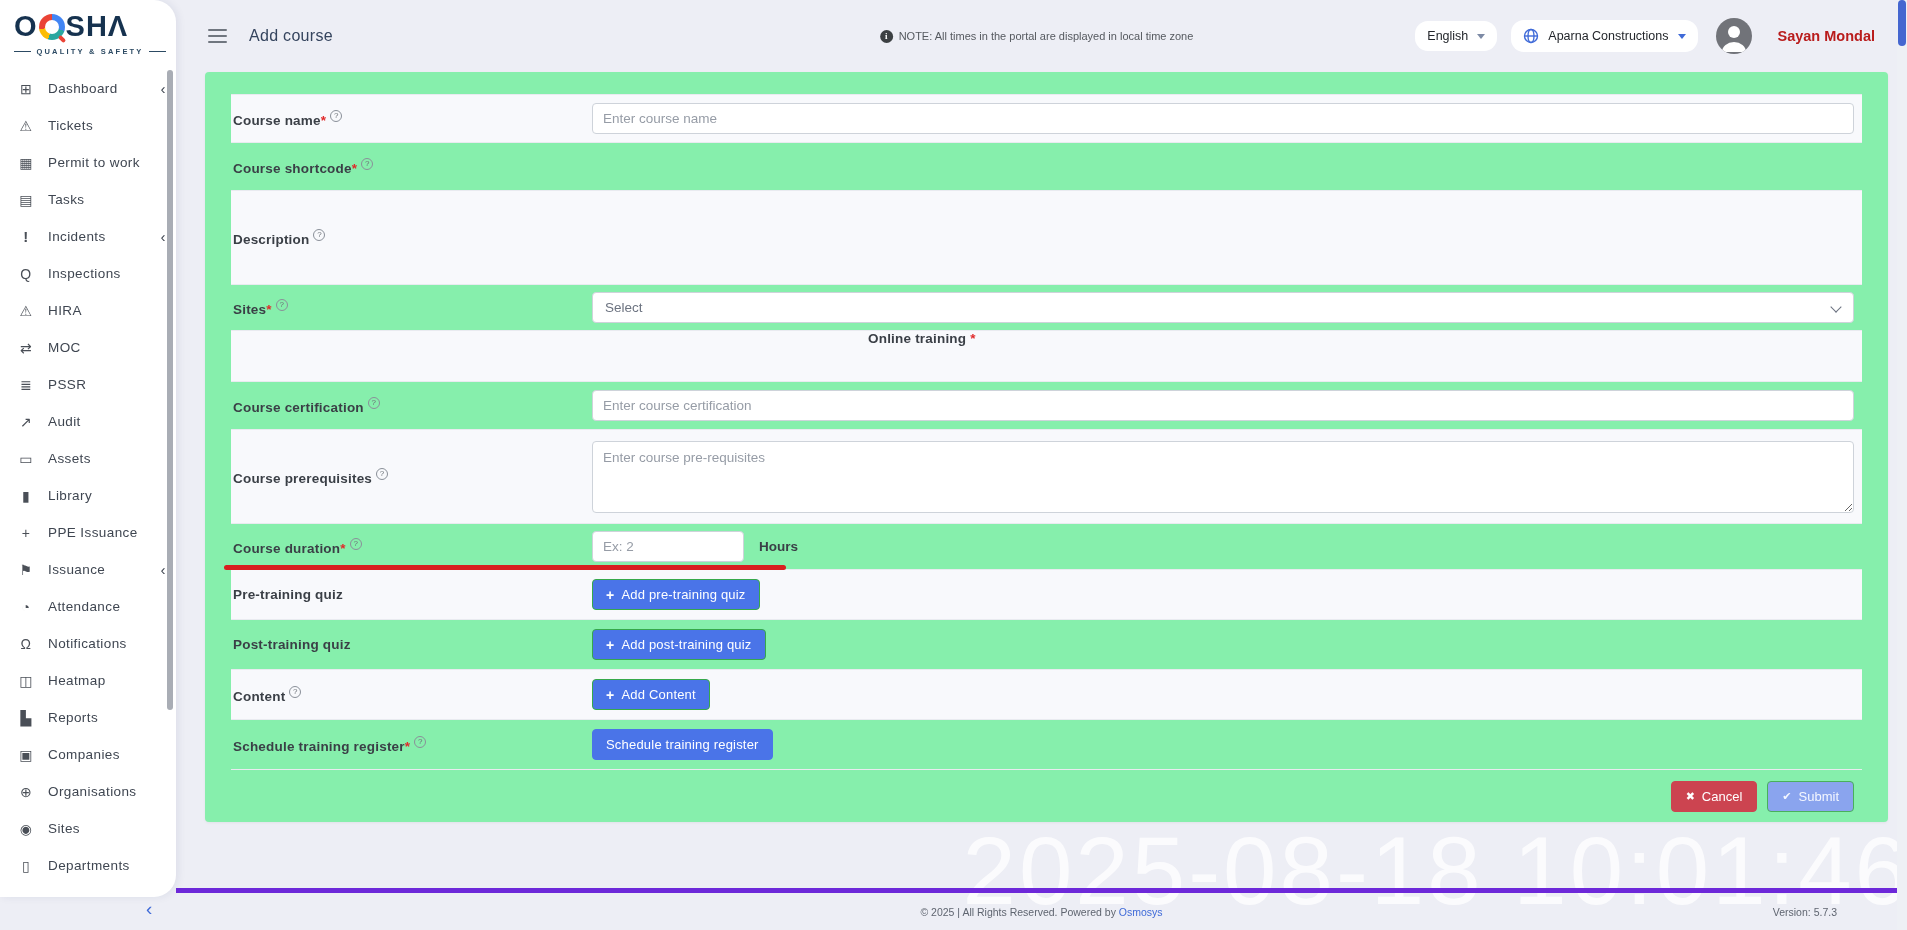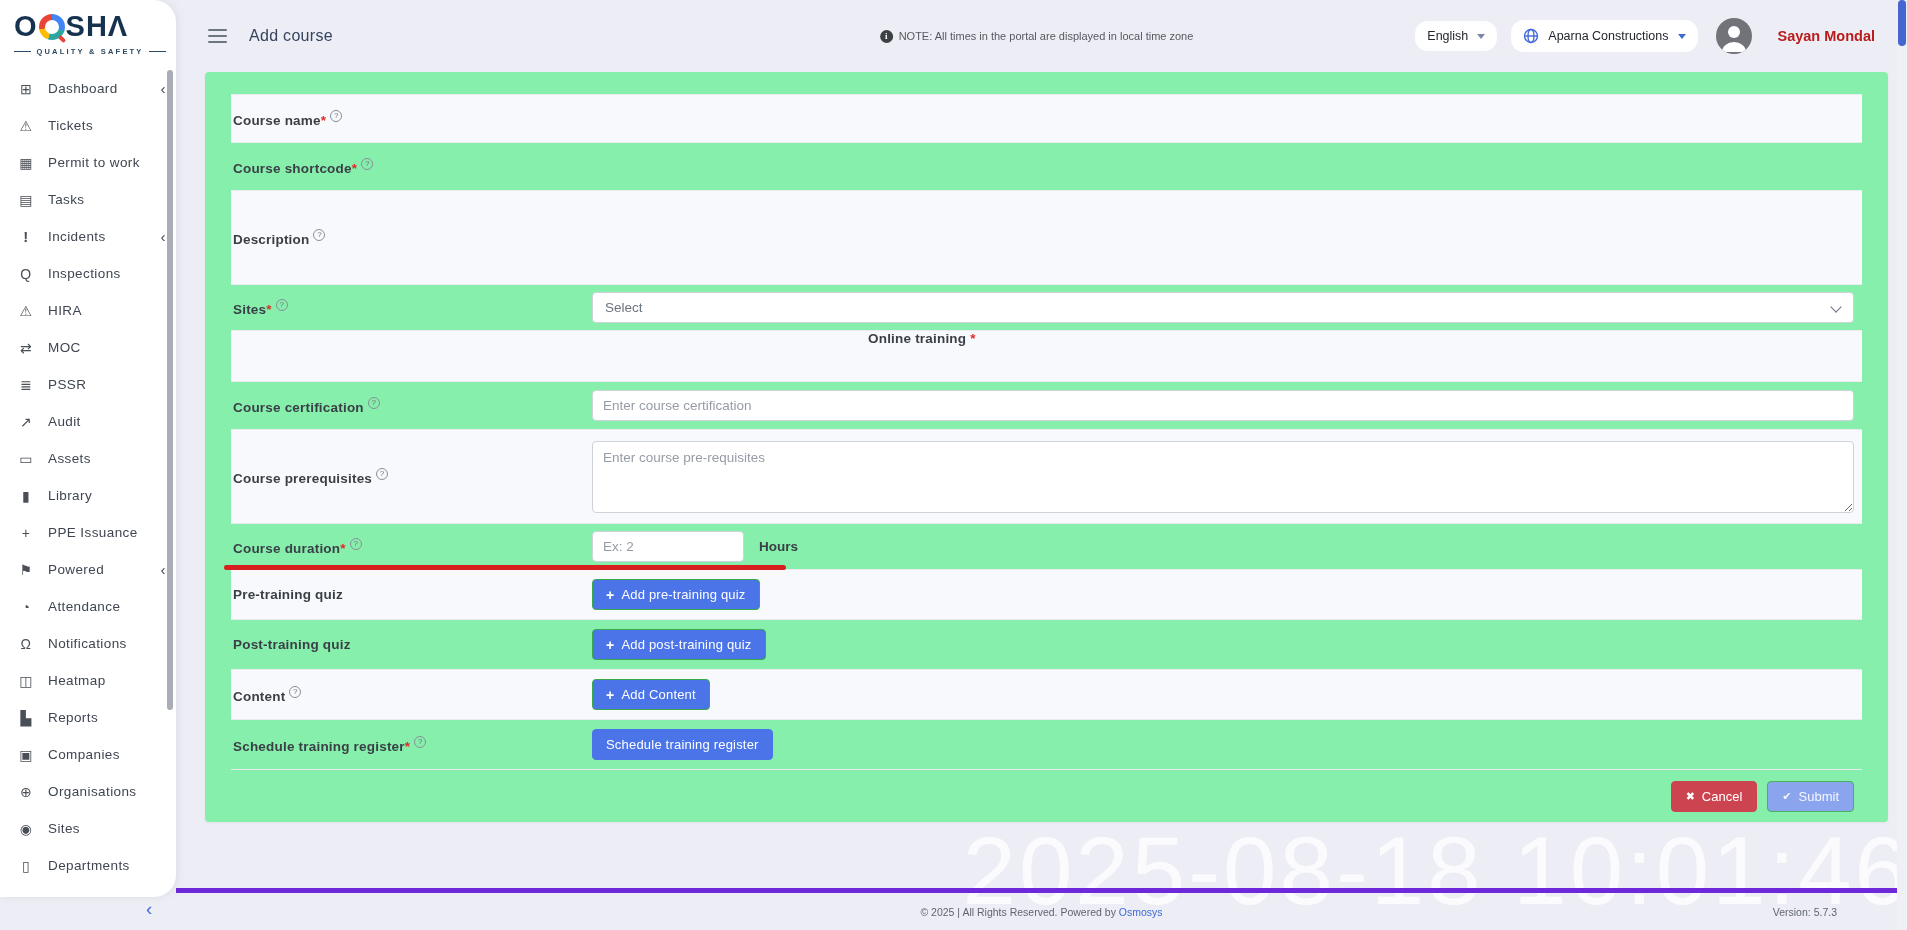--- a/index.html
+++ b/index.html
@@ -178,21 +178,21 @@
     <span>Library</span>
 
   </div>
   <div class="nav-item">
     <span class="nav-icon">+</span>
     <span>PPE Issuance</span>
 
   </div>
   <div class="nav-item">
     <span class="nav-icon">⚑</span>
-    <span>Powered</span>
+    <span>Issuance</span>
     <span class="nav-chevron">‹</span>
   </div>
   <div class="nav-item">
     <span class="nav-icon">◔</span>
     <span>Attendance</span>
 
   </div>
   <div class="nav-item">
     <span class="nav-icon">Ω</span>
     <span>Notifications</span>
@@ -265,20 +265,23 @@
       </svg>
     </div>
     <div class="user-name">Sayan Mondal</div>
   </div>
 </div>
 
 <div class="card">
   <div class="rows" id="form-rows">
   <div class="row  shade">
     <div class="lbl-cell">Course name<span class="req">*</span><span class="help">?</span></div>
+    <div class="ctl-cell">
+          <input class="txt" type="text" placeholder="Enter course name" style="">
+        </div>
   </div>
   <div class="row ">
     <div class="lbl-cell">Course shortcode<span class="req">*</span><span class="help">?</span></div>
   </div>
   <div class="row tall shade">
     <div class="lbl-cell">Description<span class="help">?</span></div>
   </div>
   <div class="row short">
     <div class="lbl-cell">Sites<span class="req">*</span><span class="help">?</span></div>
     <div class="ctl-cell">

